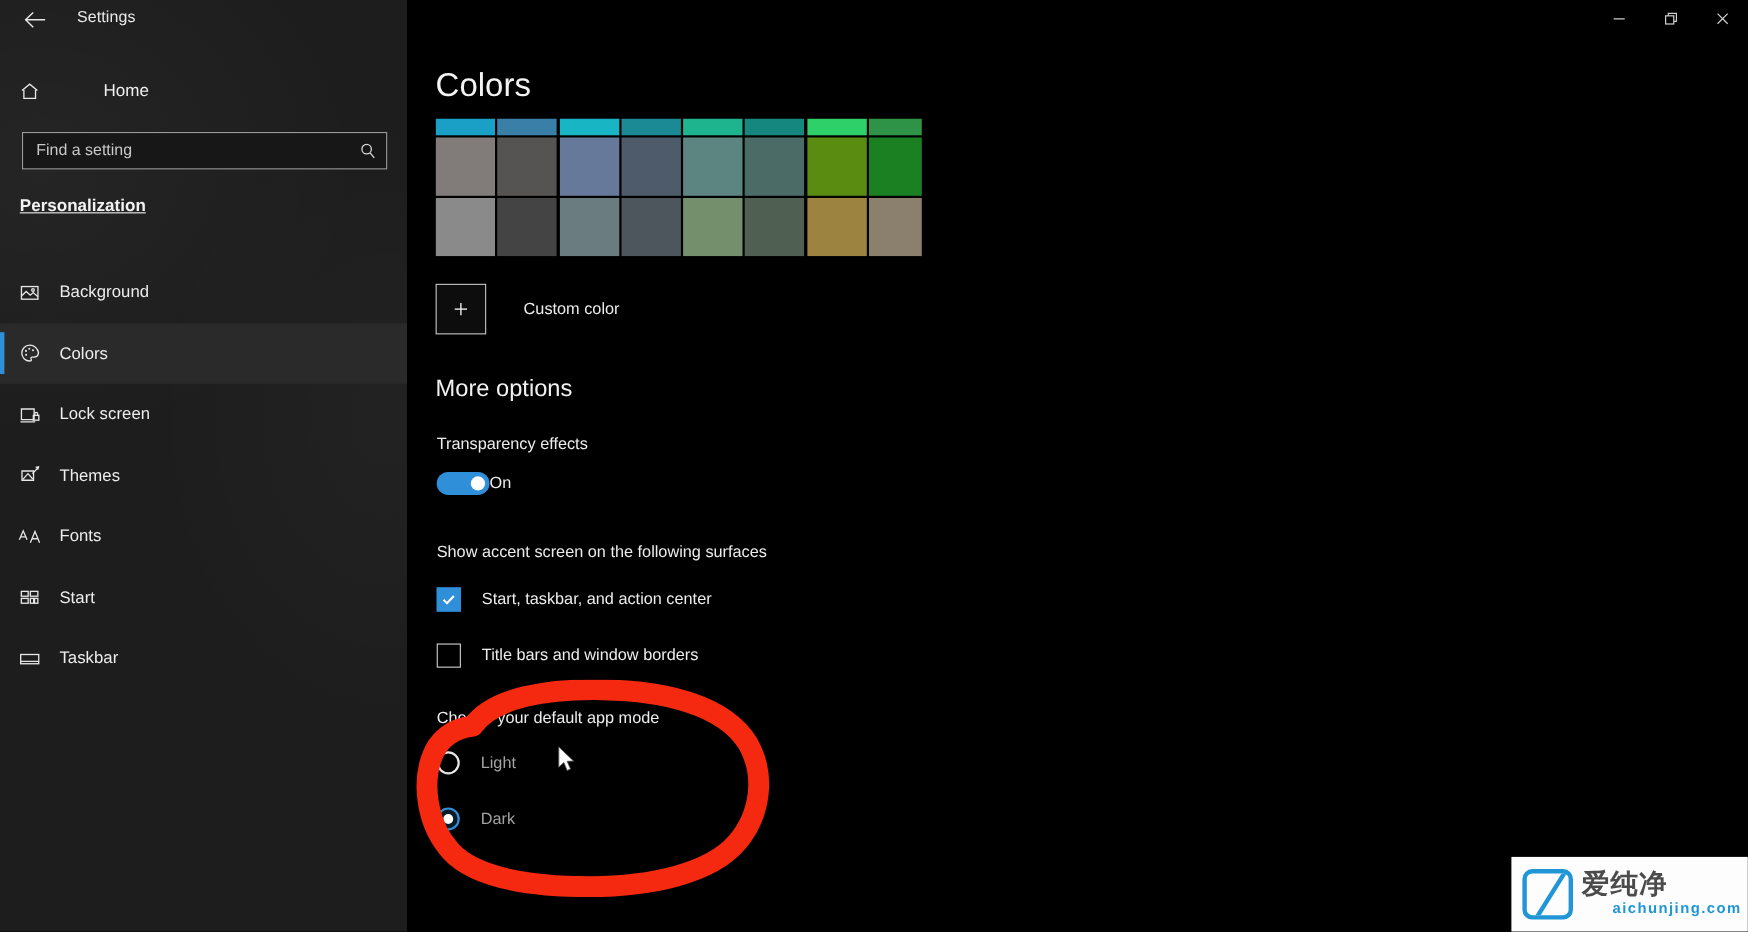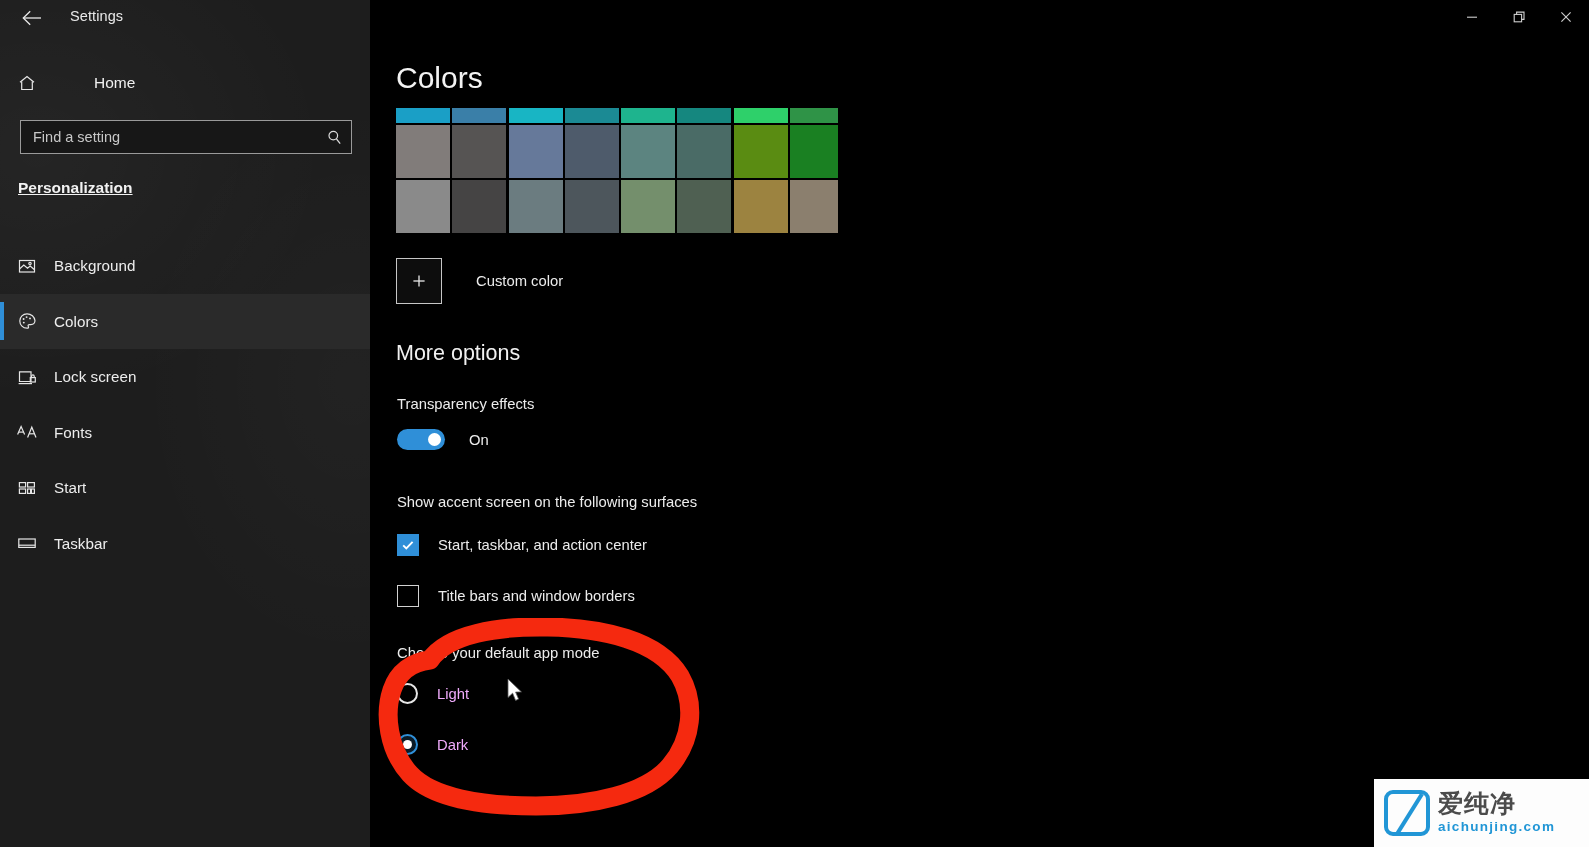--- a/index.html
+++ b/index.html
@@ -171,21 +171,20 @@
     background:#2f8fd8;
     position:relative;
     flex:none;
   }
   .toggle .knob{
     position:absolute; right:4px; top:4px;
     width:13px; height:13px; border-radius:50%;
     background:#fff;
   }
   .toggle-val{
-    margin-left:24px;
     font-size:14.8px; color:#ececec;
   }
 
   .lbl-accent-surfaces{
     position:absolute; left:27px; top:494px;
     font-size:14.8px; color:#ececec;
   }
 
   .cbrow{
     position:absolute; left:27px;
@@ -232,21 +231,21 @@
     background:#0a1a26;
   }
   .radio .dot{
     width:9px; height:9px; border-radius:50%;
     background:#fff;
     display:none;
   }
   .radio.selected .dot{ display:block; }
   .radiorow .lbl{
     margin-left:19px;
-    font-size:14.8px; color:#f0abfc;
+    font-size:14.8px; color:#a3a3a3;
   }
 
   
   .annotation{
     position:absolute; left:370px; top:618px;
     width:340px; height:200px;
     z-index:30;
     pointer-events:none;
   }
 
@@ -279,21 +278,21 @@
     transform:translateX(-50%) rotate(32deg);
   }
   .wm-text{ margin-left:8px; }
   .wm-cn{
     font-size:25px; color:#4b4b4b; font-weight:bold;
     letter-spacing:1px; line-height:1.05;
     font-family:"DejaVu Sans", sans-serif;
   }
   .wm-en{
     font-size:13.5px; color:#2196d6; font-weight:bold;
-    letter-spacing:1.3px; line-height:1.2; margin-top:1px;
+    letter-spacing:1.3px; line-height:1.2; margin-top:1px;margin-left:28px;
   }
 </style>
 </head>
 <body>
 
 <div id="app">
 
   <div class="sidebar">
 
     <div class="home-row">
@@ -352,20 +351,32 @@
           <svg width="20" height="20" viewBox="0 0 20 20" fill="none" stroke="#e6e6e6" stroke-width="1.2">
             <path d="M2.5 4.8 H14 V14.5 H2.5 Z"></path>
             <path d="M1.6 16.6 H15"></path>
             <rect x="13.3" y="10.6" width="5" height="4.4"></rect>
             <path d="M14.6 10.6 V9.2 a1.3 1.3 0 0 1 2.6 0 v1.4"></path>
           </svg>
         </span>
         <span class="lbl">Lock screen</span>
       </div>
 
+      <div class="navitem">
+        <span class="accent"></span>
+        <span class="ico">
+          <svg width="20" height="20" viewBox="0 0 20 20" fill="none" stroke="#e6e6e6" stroke-width="1.2">
+            <path d="M3 6.2 H13.5 V14.6 H3 Z"></path>
+            <path d="M3.6 14 L8.4 8.6 L12.8 13.4"></path>
+            <path d="M12.4 8.6 L17.6 3.3"></path>
+            <path d="M15.4 3 L18 2.4 L17.4 5"></path>
+          </svg>
+        </span>
+        <span class="lbl">Themes</span>
+      </div>
 
       <div class="navitem">
         <span class="accent"></span>
         <span class="ico">
           <svg width="22" height="20" viewBox="0 0 22 20" fill="none" stroke="#e6e6e6" stroke-width="1.2">
             <path d="M1.6 12.6 L5.1 4.6 L8.6 12.6"></path>
             <path d="M2.8 10.1 H7.4"></path>
             <path d="M11.6 15.4 L15.8 5.2 L20 15.4"></path>
             <path d="M13.2 11.8 H18.4"></path>
           </svg>

